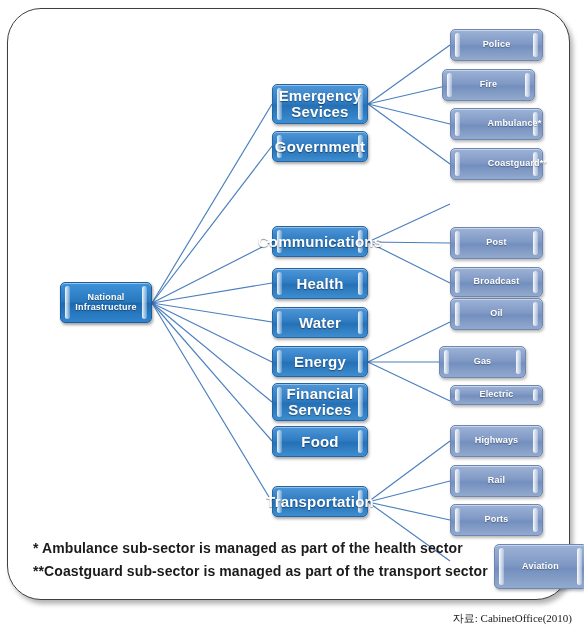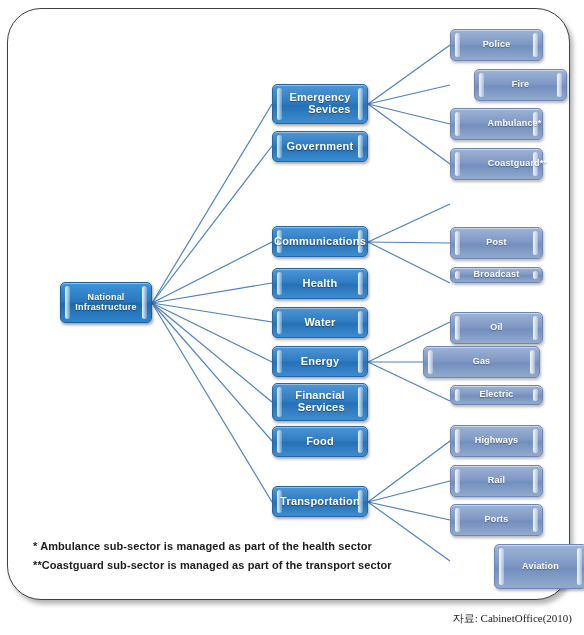--- a/index.html
+++ b/index.html
@@ -58,47 +58,46 @@
     border:1px solid #1d5f9e;
     box-shadow:1px 2px 3px rgba(0,0,0,.38), inset 0 1px 0 rgba(255,255,255,.45);
     text-shadow:0 1px 1px rgba(0,0,0,.45);
   }
   .lvl1::before,.lvl1::after{
     background:linear-gradient(90deg,rgba(255,255,255,.92),rgba(255,255,255,.25));
   }
 
   
   .lvl2{
-    font-size:11px;
+    font-size:15px;
     background:linear-gradient(180deg,#4e96d6 0%,#2f7cc3 46%,#2670b6 54%,#3d8ed0 100%);
     border:1px solid #2565a4;
     box-shadow:1px 2px 3px rgba(0,0,0,.34), inset 0 1px 0 rgba(255,255,255,.4);
     text-shadow:0 1px 1px rgba(0,0,0,.42);
-    text-align:right;
   }
   .lvl2::before,.lvl2::after{
     background:linear-gradient(90deg,rgba(255,255,255,.9),rgba(255,255,255,.22));
   }
 
   
   .lvl3{
     font-size:9px;
     background:linear-gradient(180deg,#9db3d6 0%,#8099c5 45%,#738fbe 55%,#93aace 100%);
     border:1px solid #6d86b4;
     box-shadow:1px 2px 3px rgba(0,0,0,.28), inset 0 1px 0 rgba(255,255,255,.45);
     text-shadow:0 1px 1px rgba(0,0,0,.35);
   }
   .lvl3::before,.lvl3::after{
     background:linear-gradient(90deg,rgba(255,255,255,.95),rgba(255,255,255,.3));
   }
 
   
   .footnotes{position:absolute;left:33px;top:540px;width:420px;}
   .fn{
-    font-size:11px;font-weight:bold;color:#1b1b1b;
+    font-size:14px;font-weight:bold;color:#1b1b1b;
     letter-spacing:.1px;margin-bottom:7px;white-space:nowrap;
   }
 
   
   .caption{
     position:absolute;right:12px;top:611px;
     font-family:"Liberation Serif", serif;
     font-size:11px;color:#1a1a1a;white-space:nowrap;
   }
 </style>
@@ -178,41 +177,41 @@
     <span class="lbl">Food</span>
   </div>
 
   <div class="node lvl2" style="left:272px;top:486px;width:96px;height:31px;">
     <span class="lbl">Transportation</span>
   </div>
 
   <div class="node lvl3" style="left:450px;top:29px;width:93px;height:32px;">
     <span class="lbl">Police</span>
   </div>
-  <div class="node lvl3" style="left:474px;top:69px;width:93px;height:32px;">
+  <div class="node lvl3" style="left:442px;top:69px;width:93px;height:32px;">
     <span class="lbl">Fire</span>
   </div>
   <div class="node lvl3" style="left:450px;top:108px;width:93px;height:32px;padding-left:36px;">
     <span class="lbl">Ambulance*</span>
   </div>
   <div class="node lvl3" style="left:450px;top:148px;width:93px;height:32px;padding-left:42px;">
     <span class="lbl">Coastguard**</span>
   </div>
 
   <div class="node lvl3" style="left:450px;top:227px;width:93px;height:32px;">
     <span class="lbl">Post</span>
   </div>
-  <div class="node lvl3" style="left:450px;top:267px;width:93px;height:16px;">
+  <div class="node lvl3" style="left:450px;top:267px;width:93px;height:30px;">
     <span class="lbl">Broadcast</span>
   </div>
 
-  <div class="node lvl3" style="left:450px;top:312px;width:93px;height:32px;">
+  <div class="node lvl3" style="left:450px;top:298px;width:93px;height:32px;">
     <span class="lbl">Oil</span>
   </div>
-  <div class="node lvl3" style="left:423px;top:346px;width:117px;height:32px;text-align:center;">
+  <div class="node lvl3" style="left:439px;top:346px;width:87px;height:32px;text-align:center;">
     <span class="lbl">Gas</span>
   </div>
   <div class="node lvl3" style="left:450px;top:385px;width:93px;height:20px;">
     <span class="lbl">Electric</span>
   </div>
 
   <div class="node lvl3" style="left:450px;top:425px;width:93px;height:32px;text-align:right;">
     <span class="lbl">Highways</span>
   </div>
   <div class="node lvl3" style="left:450px;top:465px;width:93px;height:32px;text-align:right;">

